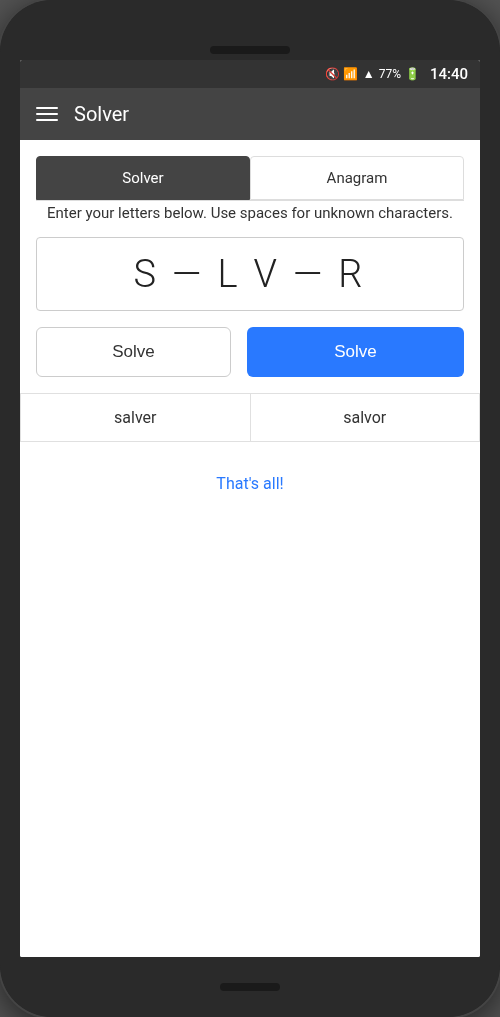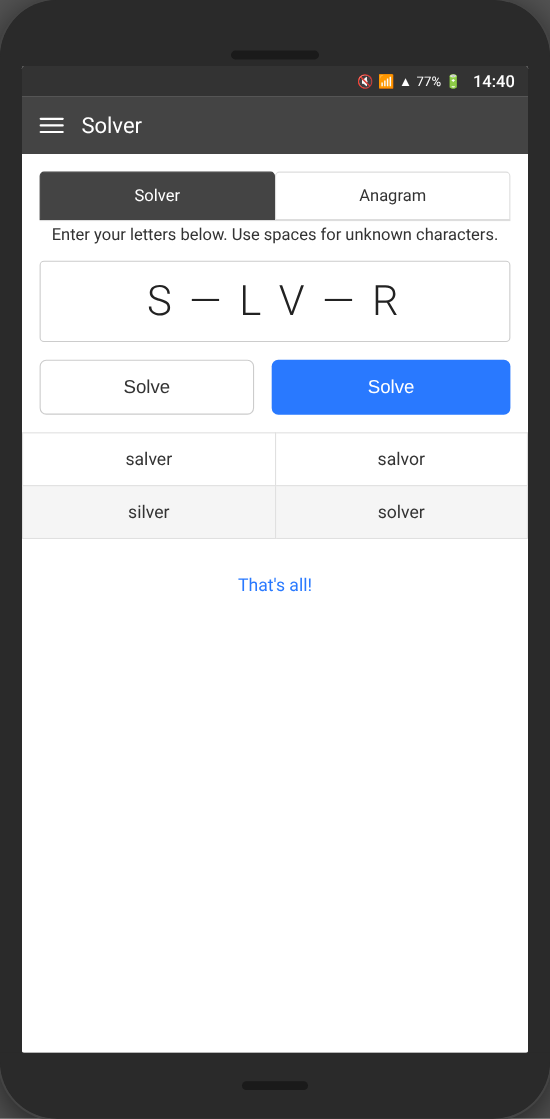--- a/index.html
+++ b/index.html
@@ -317,24 +317,20 @@
         <button class="btn-clear">Solve</button>
         <button class="btn-solve">Solve</button>
       </div>
 
       <table class="results-table">
         <tbody>
           <tr>
             <td>salver</td>
             <td>salvor</td>
           </tr>
-          <tr>
-            <td>silver</td>
-            <td>solver</td>
-          </tr>
         </tbody>
       </table>
 
       <div class="thats-all">That's all!</div>
 
     </div>
   </div>
 
   <div class="phone-bottom">
     <div class="home-button"></div>

